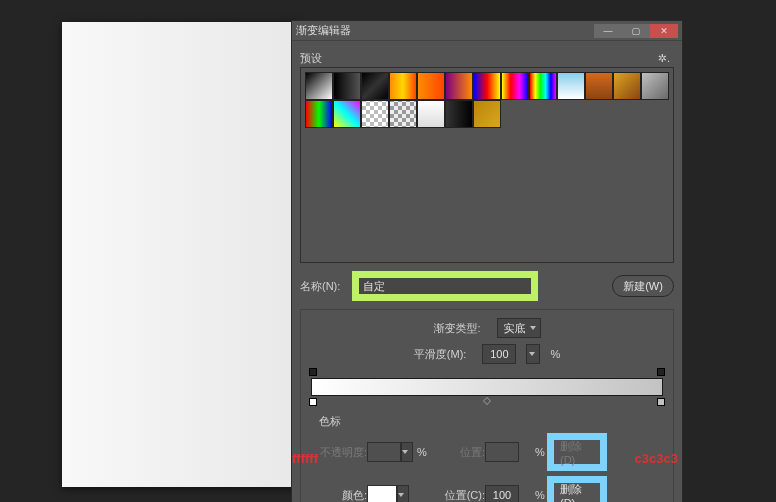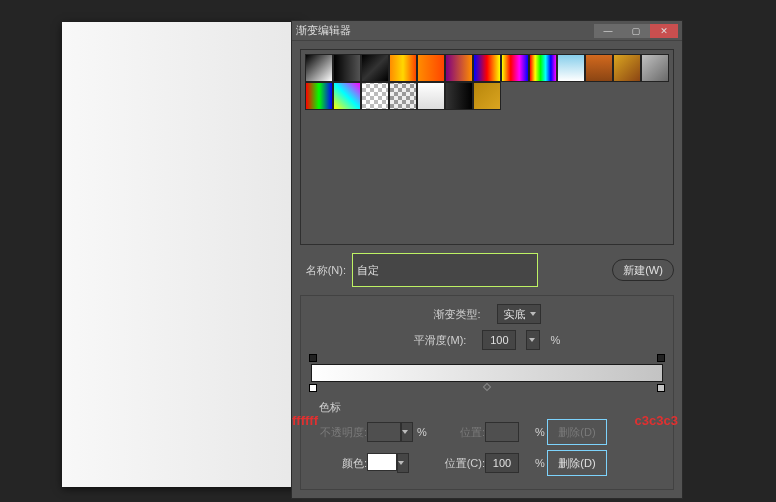--- a/index.html
+++ b/index.html
@@ -13,62 +13,66 @@
 .tb-close{background:#c94f4f}
 .content{display:flex;padding:8px}
 .left-col{flex:1}
 .right-col{width:70px;display:flex;flex-direction:column;gap:6px;padding-left:8px}
 .section-head{display:flex;align-items:center;height:18px;color:#d0d0d0;gap:6px}
 .gear{color:#d0d0d0;margin-left:auto;margin-right:4px}
 .preset-box{border:1px solid #2f2f2f;background:#535353;height:196px;padding:4px}
 .swatch-row{display:flex;flex-wrap:wrap;gap:0}
 .swatch{width:28px;height:28px;border:1px solid #222}
 .btn{height:22px;background:#535353;border:1px solid #2a2a2a;border-radius:11px;color:#e0e0e0;display:flex;align-items:center;justify-content:center;cursor:pointer}
-.label{color:#d0d0d0;text-align:right;padding-right:6px}
-.textfield{height:20px;background:#464646;border:1px solid #bef264;color:#e0e0e0;padding:16px 4px}
+.label{color:#d0d0d0;text-align:left;padding-right:6px}
+.textfield{height:20px;background:#464646;border:7px solid #bef264;color:#e0e0e0;padding:8px 4px}
 .nm-row{display:flex;align-items:center;margin:8px 0}
 .g-section{border:1px solid #424242;padding:8px;margin-top:4px}
 .g-row{display:flex;align-items:center;justify-content:center;gap:10px;margin-bottom:6px}
 .dropdown{height:20px;background:#464646;border:1px solid #2f2f2f;color:#e0e0e0;padding:0 14px 0 6px;position:relative;display:flex;align-items:center}
 .dropdown:after{content:'';position:absolute;right:4px;top:7px;border-left:3px solid transparent;border-right:3px solid transparent;border-top:4px solid #bbb}
 .numbox{width:34px;height:20px;background:#464646;border:1px solid #2f2f2f;color:#e0e0e0;text-align:center;display:flex;align-items:center;justify-content:center}
 .pct{color:#d0d0d0}
 .ramp-wrap{position:relative;margin:14px 2px 18px}
 .ramp{height:18px;background:linear-gradient(to right,#ffffff,#c3c3c3);border:1px solid #1a1a1a}
 .stop-top{position:absolute;top:-10px;width:8px;height:8px;background:#222;border:1px solid #000}
 .stop-bot{position:absolute;bottom:-10px;width:8px;height:8px;background:#222;border:1px solid #000}
 .diamond{position:absolute;bottom:-8px;left:50%;transform:translateX(-50%) rotate(45deg);width:6px;height:6px;border:1px solid #888}
 .anno{color:#e03030;font-weight:bold;font-size:13px;position:absolute}
 .stops-section{margin-top:17px}
 .stops-head{color:#d0d0d0;margin-bottom:4px;margin-left:10px}
 .s-grid{display:grid;grid-template-columns:58px 50px 12px 56px 50px 12px 60px;gap:0;align-items:center;margin-bottom:5px}
 .s-label{color:#d0d0d0;text-align:right}
 .s-label.dim{color:#7a7a7a}
 .swatch-color{width:30px;height:18px;border:1px solid #2f2f2f}
-.mini-btn{height:20px;background:#535353;border:1px solid #7dd3fc;color:#e0e0e0;display:flex;align-items:center;justify-content:center;padding:12px 6px}
+.mini-btn{height:20px;background:#535353;border:7px solid #7dd3fc;color:#e0e0e0;display:flex;align-items:center;justify-content:center;padding:12px 6px}
 .mini-btn.dim{color:#7a7a7a}
 .numbox.dim{color:#7a7a7a;background:#4f4f4f}
 </style>
 </head>
 <body>
 
 <div class="canvas"></div>
 
 <div class="dialog">
   <div class="titlebar">
     <span class="titlebar-text">渐变编辑器</span>
     <div class="tb-btns">
       <div class="tb-btn">—</div>
       <div class="tb-btn">▢</div>
       <div class="tb-btn tb-close">✕</div>
     </div>
   </div>
 
   <div class="content">
     <div class="left-col">
+      <div class="section-head">
+        <span>预设</span>
+        <span class="gear">✲.</span>
+      </div>
       <div class="preset-box">
         <div class="swatch-row" id="swatch-row">
             <div class="swatch" style="background: linear-gradient(135deg, rgb(0, 0, 0), rgb(255, 255, 255));"></div>
             <div class="swatch" style="background: linear-gradient(to right, rgb(0, 0, 0), transparent);"></div>
             <div class="swatch" style="background: linear-gradient(135deg, rgb(0, 0, 0), rgb(51, 51, 51), rgb(0, 0, 0));"></div>
             <div class="swatch" style="background: linear-gradient(to right, rgb(255, 140, 0), rgb(255, 215, 0), rgb(255, 69, 0));"></div>
             <div class="swatch" style="background: linear-gradient(to right, rgb(255, 140, 0), rgb(255, 69, 0));"></div>
             <div class="swatch" style="background: linear-gradient(to right, rgb(128, 0, 128), rgb(255, 140, 0));"></div>
             <div class="swatch" style="background: linear-gradient(to right, rgb(0, 0, 255), rgb(255, 0, 0), rgb(255, 255, 0));"></div>
             <div class="swatch" style="background: linear-gradient(to right, rgb(255, 255, 0), rgb(255, 0, 0), rgb(255, 0, 255), rgb(0, 0, 255));"></div>

